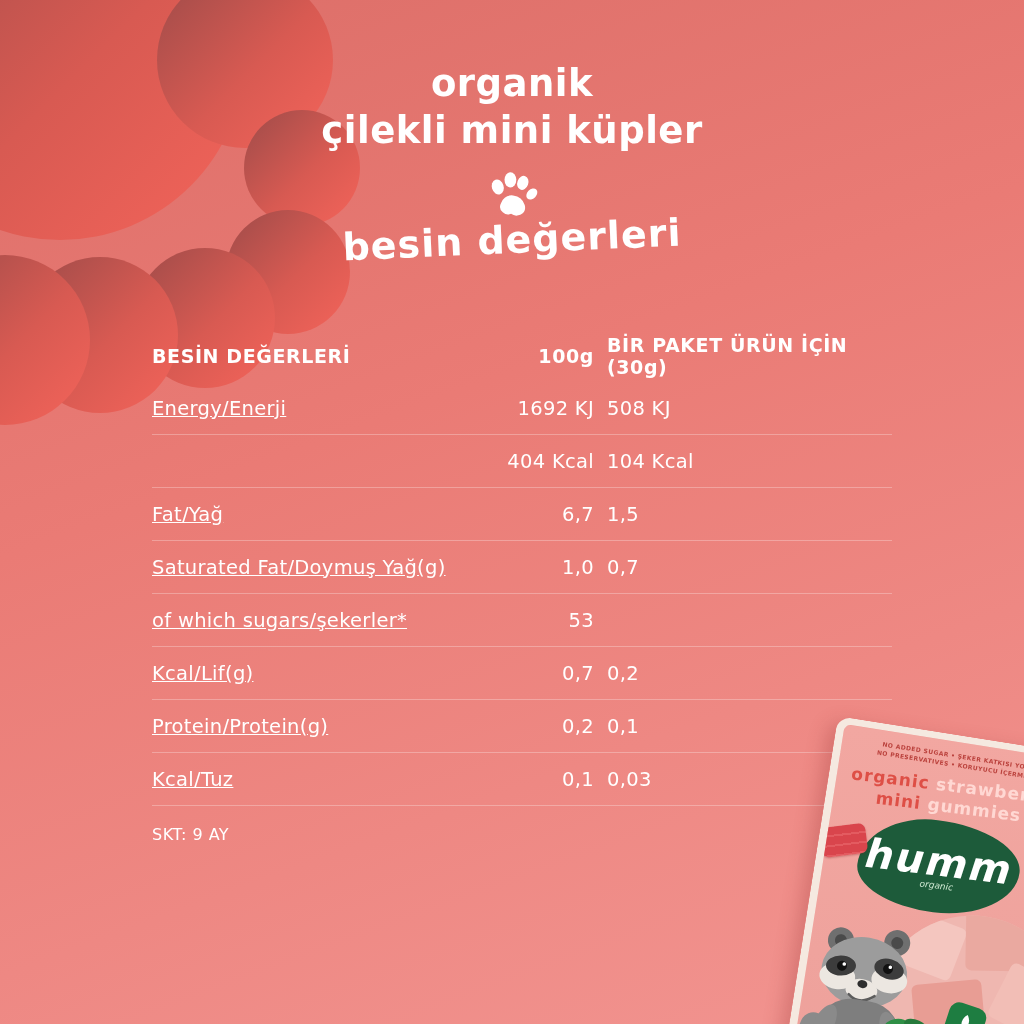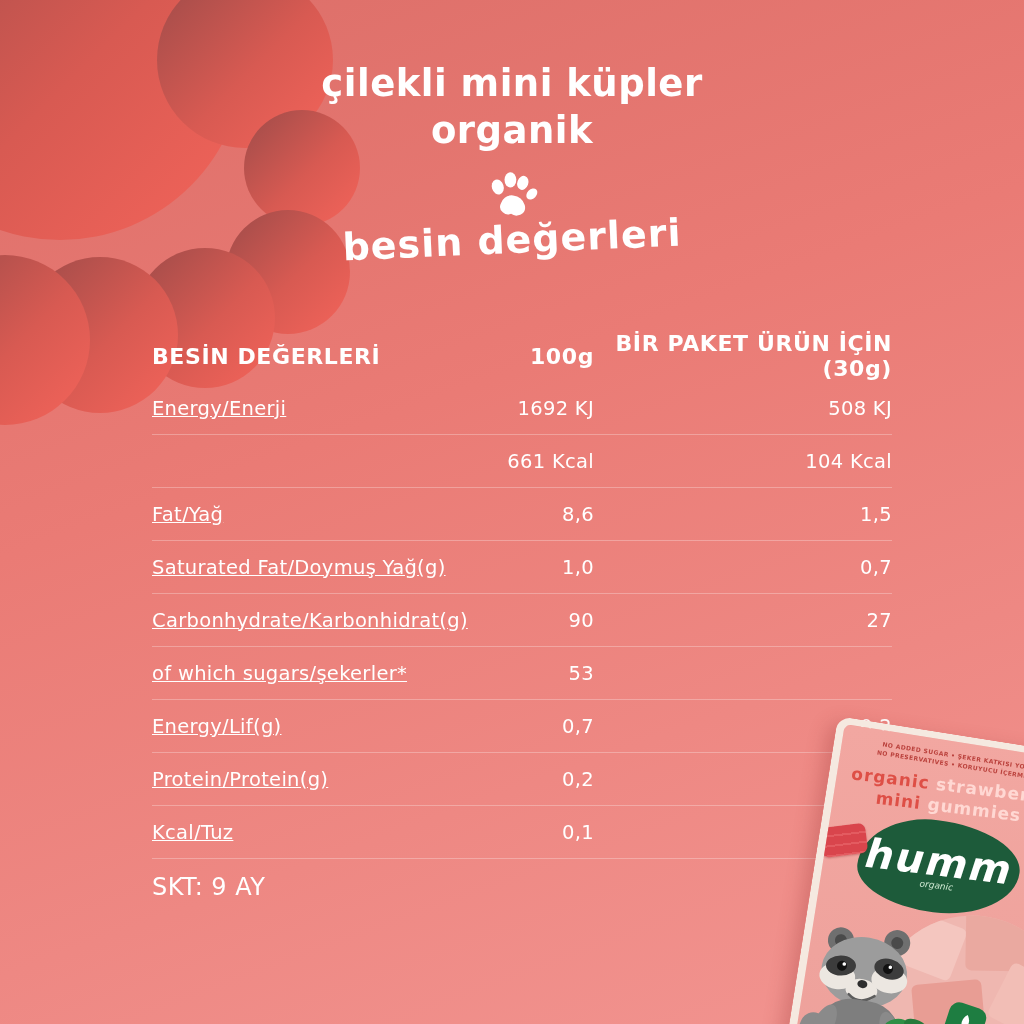--- a/index.html
+++ b/index.html
@@ -16,26 +16,26 @@
   .paw{position:absolute;top:170px;left:0;width:100%;text-align:center;}
   .subtitle{
     position:absolute;top:218px;left:0;width:100%;text-align:center;
     color:#fff;font-weight:700;font-size:38px;letter-spacing:1px;
     transform:rotate(-2.5deg);
   }
   
   .nutrition{position:absolute;left:152px;top:330px;width:740px;color:#fff;}
   .thead,.trow,.skt{position:relative;height:52px;display:flex;align-items:center;box-sizing:border-box;}
   .trow{height:53px;border-bottom:1px solid rgba(255,255,255,.28);text-decoration:underline;}
-  .thead{font-weight:700;font-size:22px;letter-spacing:.6px;}
+  .thead{font-weight:700;font-size:19px;letter-spacing:.6px;}
   .trow{font-size:19.5px;letter-spacing:.3px;}
   .label{flex:0 0 auto;}
   .col2{position:absolute;left:330px;width:112px;text-align:right;}
-  .col3{position:absolute;left:455px;width:285px;text-align:right;}
-  .skt{font-size:24px;letter-spacing:.5px;height:56px;}
+  .col3{position:absolute;left:455px;width:285px;text-align:left;}
+  .skt{font-size:16px;letter-spacing:.5px;height:56px;}
   
   .pouch{
     position:absolute;left:838px;top:716px;width:238px;height:370px;
     background:linear-gradient(175deg,#f2a7a1 0%,#efa39d 60%,#eda09a 100%);
     transform:rotate(9deg);transform-origin:top left;
     border-left:8px solid #f5e9e0;border-top:7px solid #f5e9e0;box-sizing:border-box;
     border-radius:14px 8px 0 0;overflow:hidden;
     box-shadow:-8px 6px 18px rgba(140,40,38,.25);
   }
   .claims{margin-top:9px;text-align:center;font-size:6px;font-weight:700;
@@ -83,22 +83,22 @@
     <circle cx="245" cy="60" r="88"></circle>
     <circle cx="302" cy="168" r="58"></circle>
     <circle cx="288" cy="272" r="62"></circle>
     <circle cx="205" cy="318" r="70"></circle>
     <circle cx="100" cy="335" r="78"></circle>
     <circle cx="5" cy="340" r="85"></circle>
   </g>
 </svg>
 
 <div class="title">
+  <div>organik</div>
   <div>çilekli mini küpler</div>
-  <div>organik</div>
 </div>
 
 <div class="paw">
   <svg width="58" height="54" viewBox="0 0 64 64">
     <g fill="#ffffff" transform="rotate(6 32 32)">
       <ellipse cx="14" cy="22" rx="7" ry="9" transform="rotate(-24 14 22)"></ellipse>
       <ellipse cx="28" cy="12" rx="7" ry="9" transform="rotate(-6 28 12)"></ellipse>
       <ellipse cx="43" cy="14" rx="6.5" ry="8.5" transform="rotate(14 43 14)"></ellipse>
       <ellipse cx="55" cy="26" rx="5.5" ry="7.5" transform="rotate(38 55 26)"></ellipse>
       <path d="M20 40 Q23 30 33 30 Q44 30 48 40 Q51 48 44 52 Q38 55 33 52 Q28 55 23 51 Q17 47 20 40 Z"></path>
@@ -115,44 +115,39 @@
     <span class="col3">BİR PAKET ÜRÜN İÇİN (30g)</span>
   </div>
 
   <div class="trow">
     <span class="label">Energy/Enerji</span>
     <span class="col2">1692 KJ</span>
     <span class="col3">508 KJ</span>
   </div>
   <div class="trow">
     <span class="label"></span>
-    <span class="col2">661 Kcal</span>
+    <span class="col2">404 Kcal</span>
     <span class="col3">104 Kcal</span>
   </div>
   <div class="trow">
     <span class="label">Fat/Yağ</span>
-    <span class="col2">8,6</span>
+    <span class="col2">6,7</span>
     <span class="col3">1,5</span>
   </div>
   <div class="trow">
     <span class="label">Saturated Fat/Doymuş Yağ(g)</span>
     <span class="col2">1,0</span>
     <span class="col3">0,7</span>
   </div>
   <div class="trow">
-    <span class="label">Carbonhydrate/Karbonhidrat(g)</span>
-    <span class="col2">90</span>
-    <span class="col3">27</span>
-  </div>
-  <div class="trow">
     <span class="label">of which sugars/şekerler*</span>
     <span class="col2">53</span>
   </div>
   <div class="trow">
-    <span class="label">Energy/Lif(g)</span>
+    <span class="label">Kcal/Lif(g)</span>
     <span class="col2">0,7</span>
     <span class="col3">0,2</span>
   </div>
   <div class="trow">
     <span class="label">Protein/Protein(g)</span>
     <span class="col2">0,2</span>
     <span class="col3">0,1</span>
   </div>
   <div class="trow">
     <span class="label">Kcal/Tuz</span>

